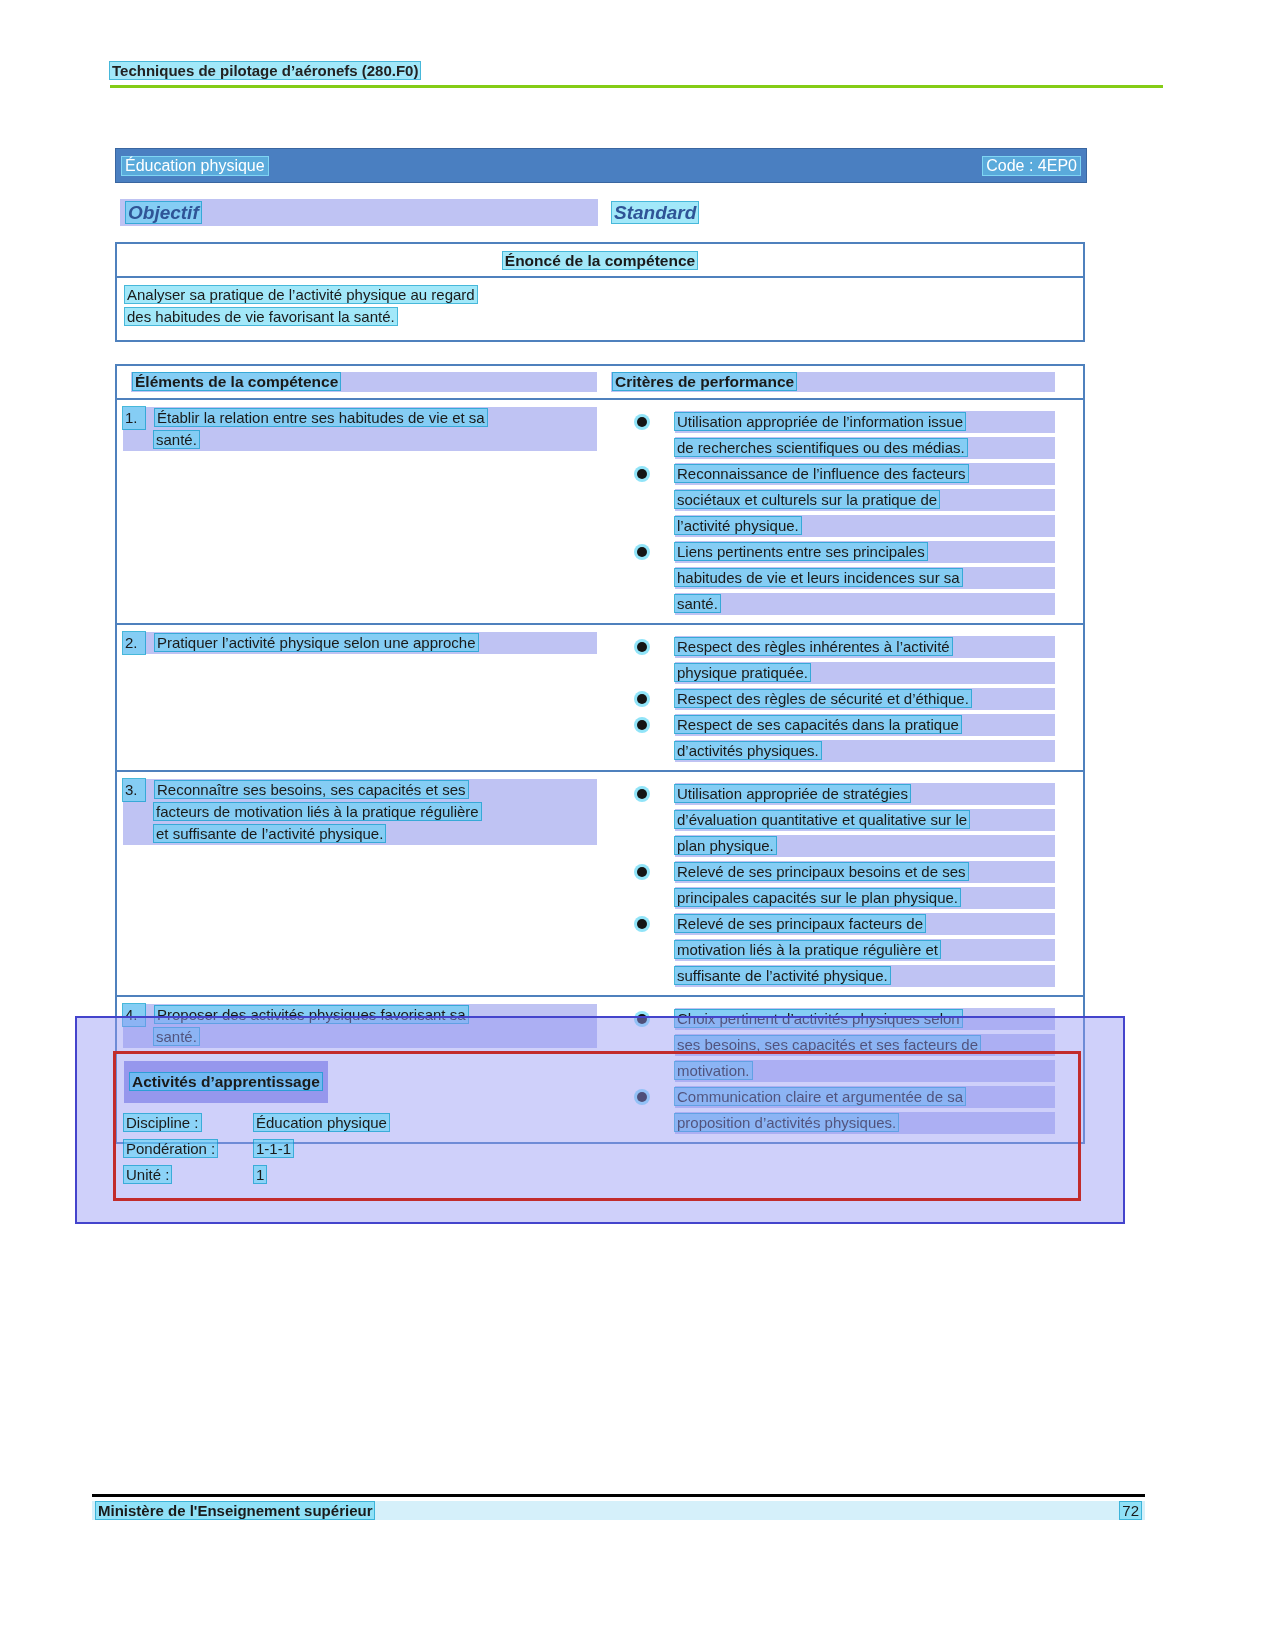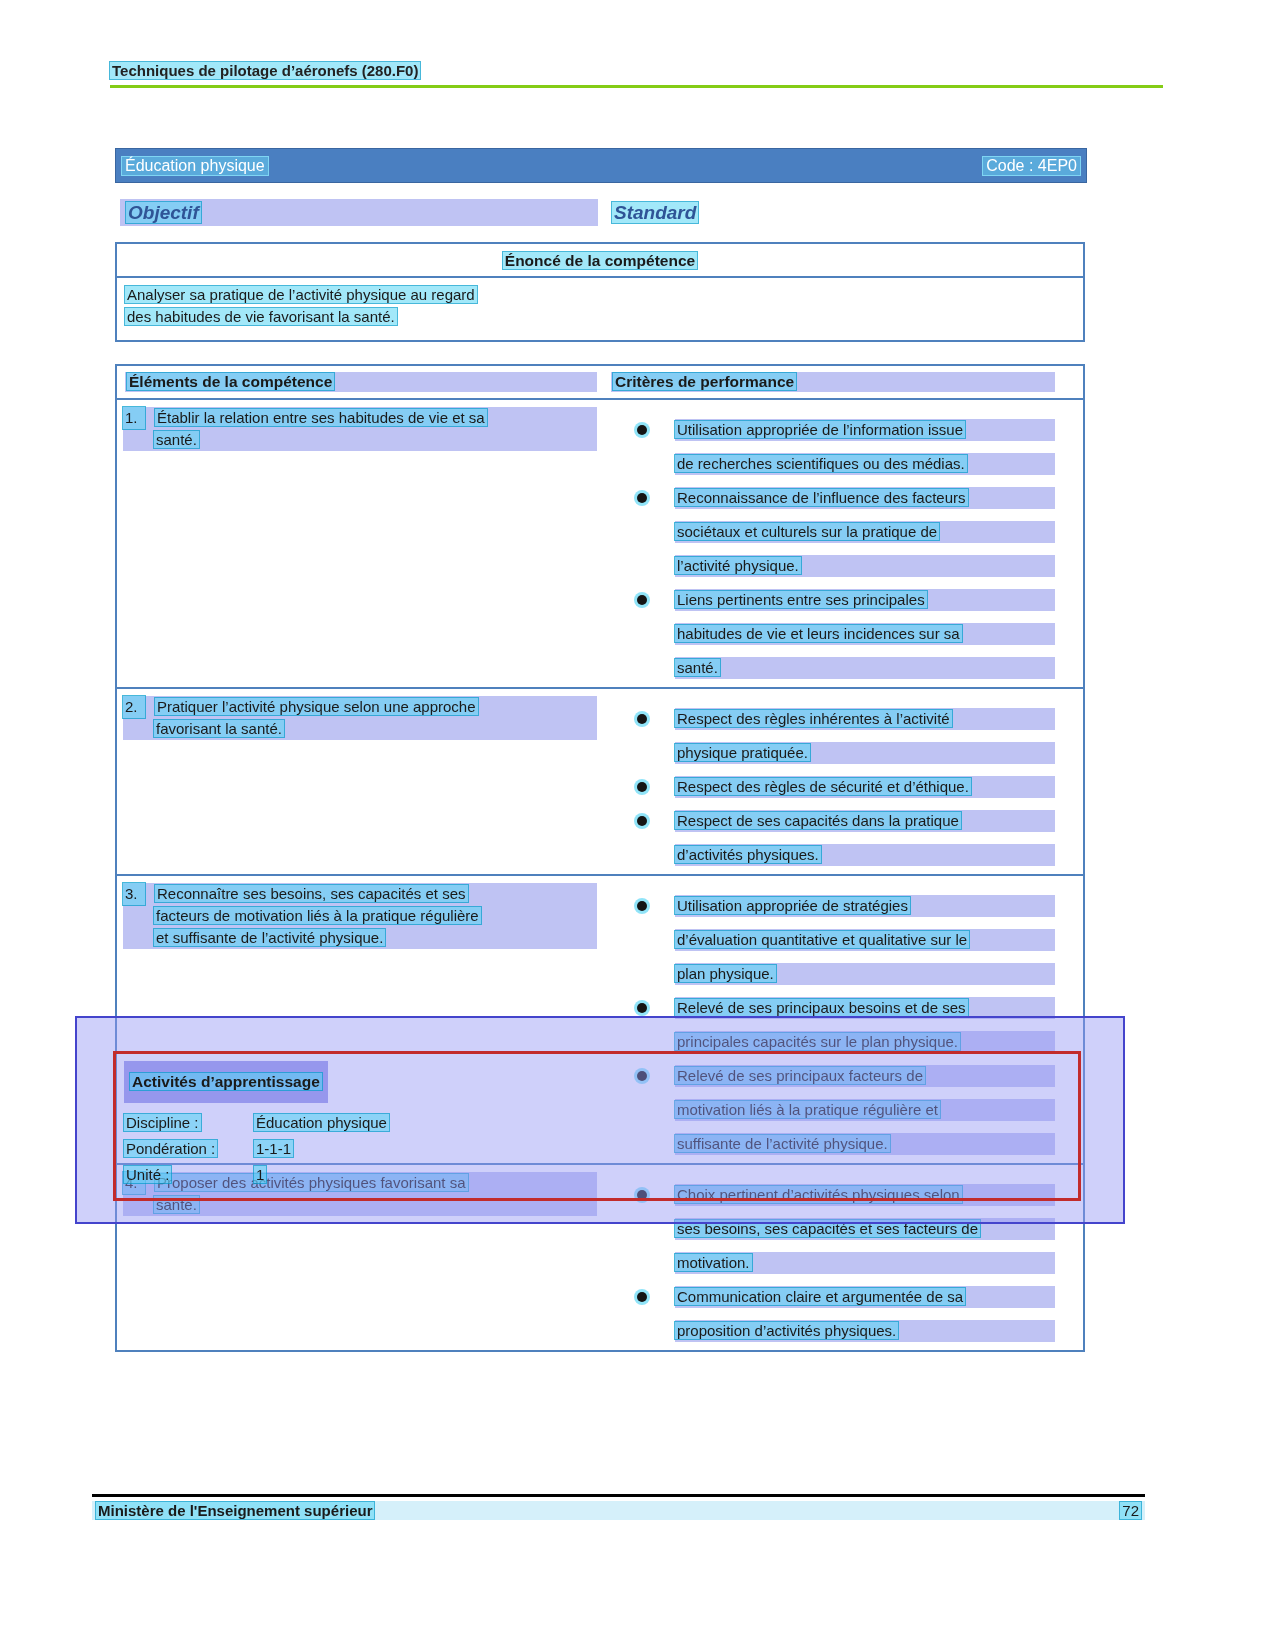--- a/index.html
+++ b/index.html
@@ -27,31 +27,31 @@
 
   
   .enonce-box { position:absolute; top:242px; left:115px; width:966px; border:2px solid #4f81bd; background:#fff; }
   .enonce-head { padding:8px 8px 6px; border-bottom:2px solid #4f81bd; font-weight:bold; font-size:15.5px;text-align:center; }
   .enonce-body { padding:6px 8px 12px; }
 
   
   .comp-table { position:absolute; top:364px; left:115px; width:966px; border:2px solid #4f81bd; background:#fff; }
   .thead { display:flex; padding:6px 0; border-bottom:2px solid #4f81bd; font-weight:bold; font-size:15.5px; }
   .th-left { width:494px; }
-  .th-left .strip { margin:0 14px 0 8px; padding:1px 0 1px 2px; }
+  .th-left .strip { margin:0 14px 0 14px; padding:1px 0 1px 2px; }
   .th-right { flex:1; }
   .th-right .strip { margin:0 28px 0 0; padding:1px 0 1px 2px; }
   .comp-row { display:flex; padding:7px 0 8px; border-bottom:2px solid #4f81bd; }
   .comp-row:last-child { border-bottom:none; }
   .cell-left { width:494px; }
   .cell-left .line { margin:0 14px 0 6px; }
   .cell-left .line.cont { padding-left:31px; }
   .num { display:inline-block; min-width:18px; margin-right:10px; }
   .cell-right { flex:1; }
-  .cell-right .line { position:relative; margin:12px 28px 0 64px; }
+  .cell-right .line { position:relative; margin:4px 28px 0 64px; }
   .bullet { position:absolute; left:-38px; top:6px; width:10px; height:10px; border-radius:50%; background:#151515; box-shadow:0 0 0 3px rgba(86,214,244,0.65); }
 
   
   .activities-panel { position:absolute; top:1016px; left:75px; width:1046px; height:204px; background:rgba(148,150,244,0.45); border:2px solid #4444cc; z-index:5; }
   .activities-box { position:absolute; top:1051px; left:113px; width:968px; border:3px solid #c22b2b; box-sizing:border-box; padding:7px 8px 10px; z-index:6; }
   .act-title-strip { display:inline-block; background:rgba(104,104,226,0.55); padding:12px 6px; margin-bottom:7px; }
   .act-title { font-weight:bold; font-size:15.5px; }
   .act-row { display:grid; grid-template-columns:130px auto; line-height:26px; font-size:15px; }
 
   
@@ -122,21 +122,20 @@
             <div class="line strip"><span class="hl">sociétaux et culturels sur la pratique de</span></div>
             <div class="line strip"><span class="hl">l’activité physique.</span></div>
             <div class="line strip"><span class="bullet"></span><span class="hl">Liens pertinents entre ses principales</span></div>
             <div class="line strip"><span class="hl">habitudes de vie et leurs incidences sur sa</span></div>
             <div class="line strip"><span class="hl">santé.</span></div>
           </div>
         </div>
         <div class="comp-row">
           <div class="cell-left">
             <div class="line strip"><span class="hl num">2.</span><span class="hl">Pratiquer l’activité physique selon une approche</span></div>
-            <div class="line strip cont"><span class="hl">favorisant la santé.</span></div>
           </div>
           <div class="cell-right">
             <div class="line strip"><span class="bullet"></span><span class="hl">Respect des règles inhérentes à l’activité</span></div>
             <div class="line strip"><span class="hl">physique pratiquée.</span></div>
             <div class="line strip"><span class="bullet"></span><span class="hl">Respect des règles de sécurité et d’éthique.</span></div>
             <div class="line strip"><span class="bullet"></span><span class="hl">Respect de ses capacités dans la pratique</span></div>
             <div class="line strip"><span class="hl">d’activités physiques.</span></div>
           </div>
         </div>
         <div class="comp-row">

